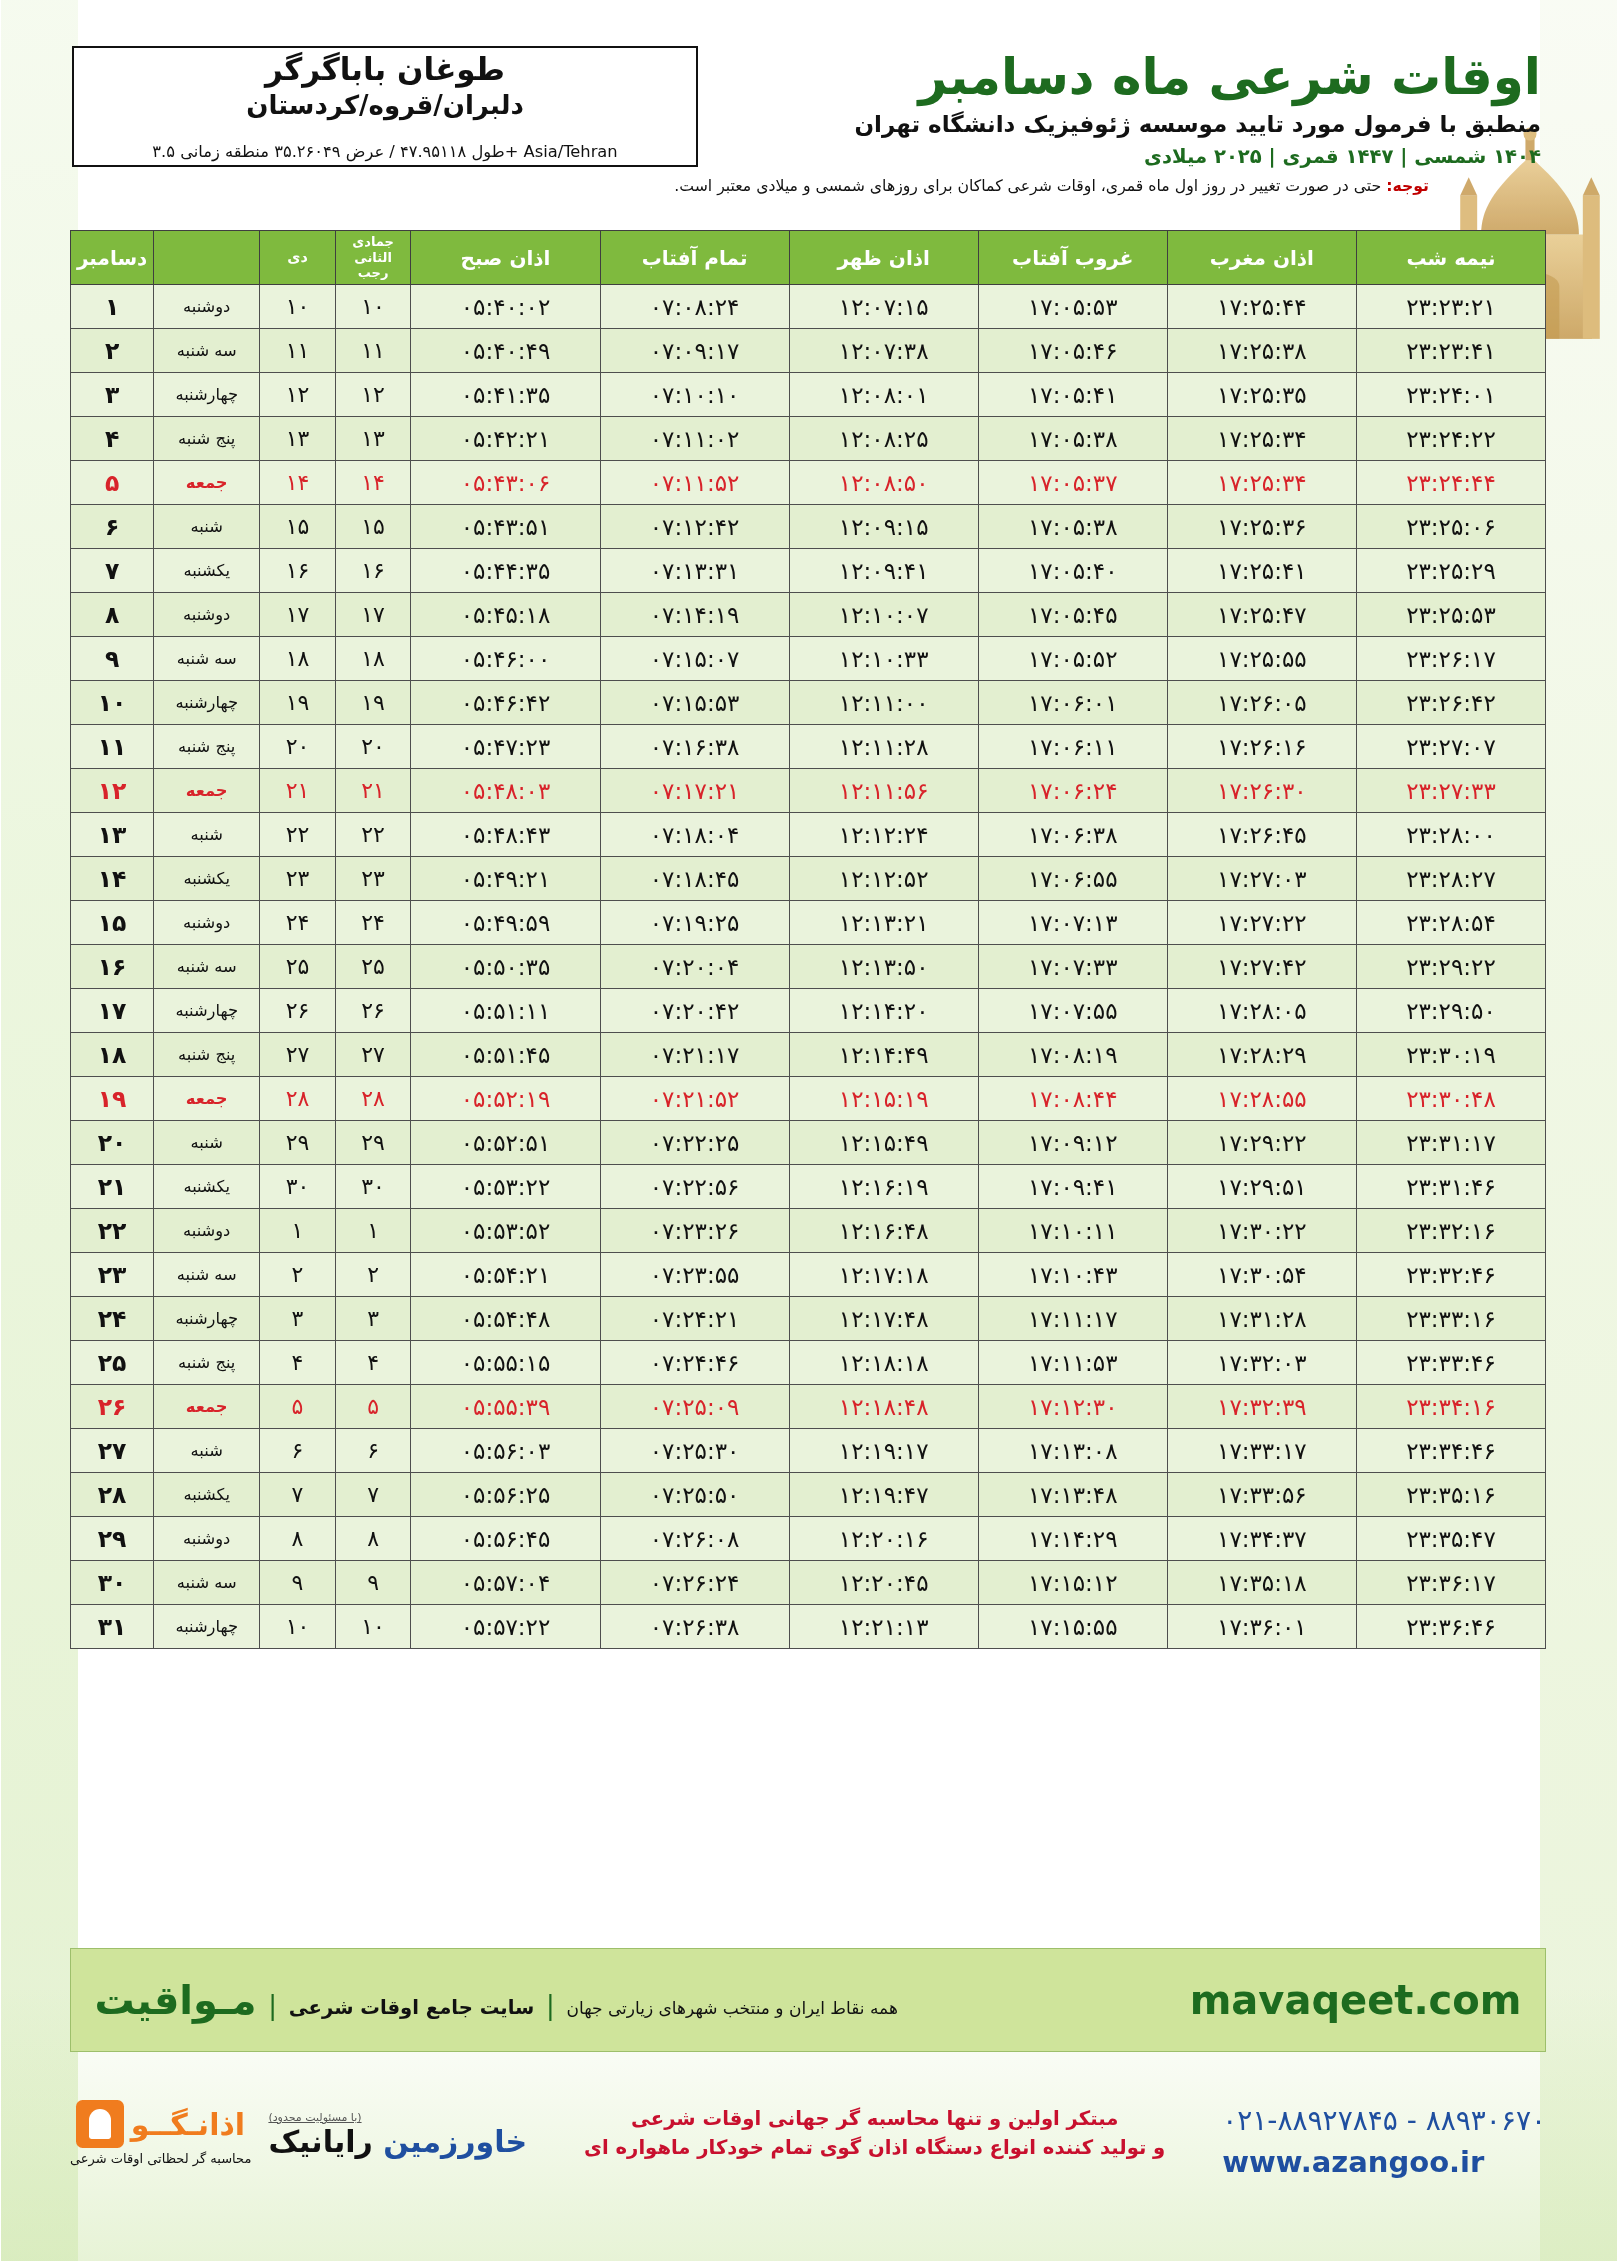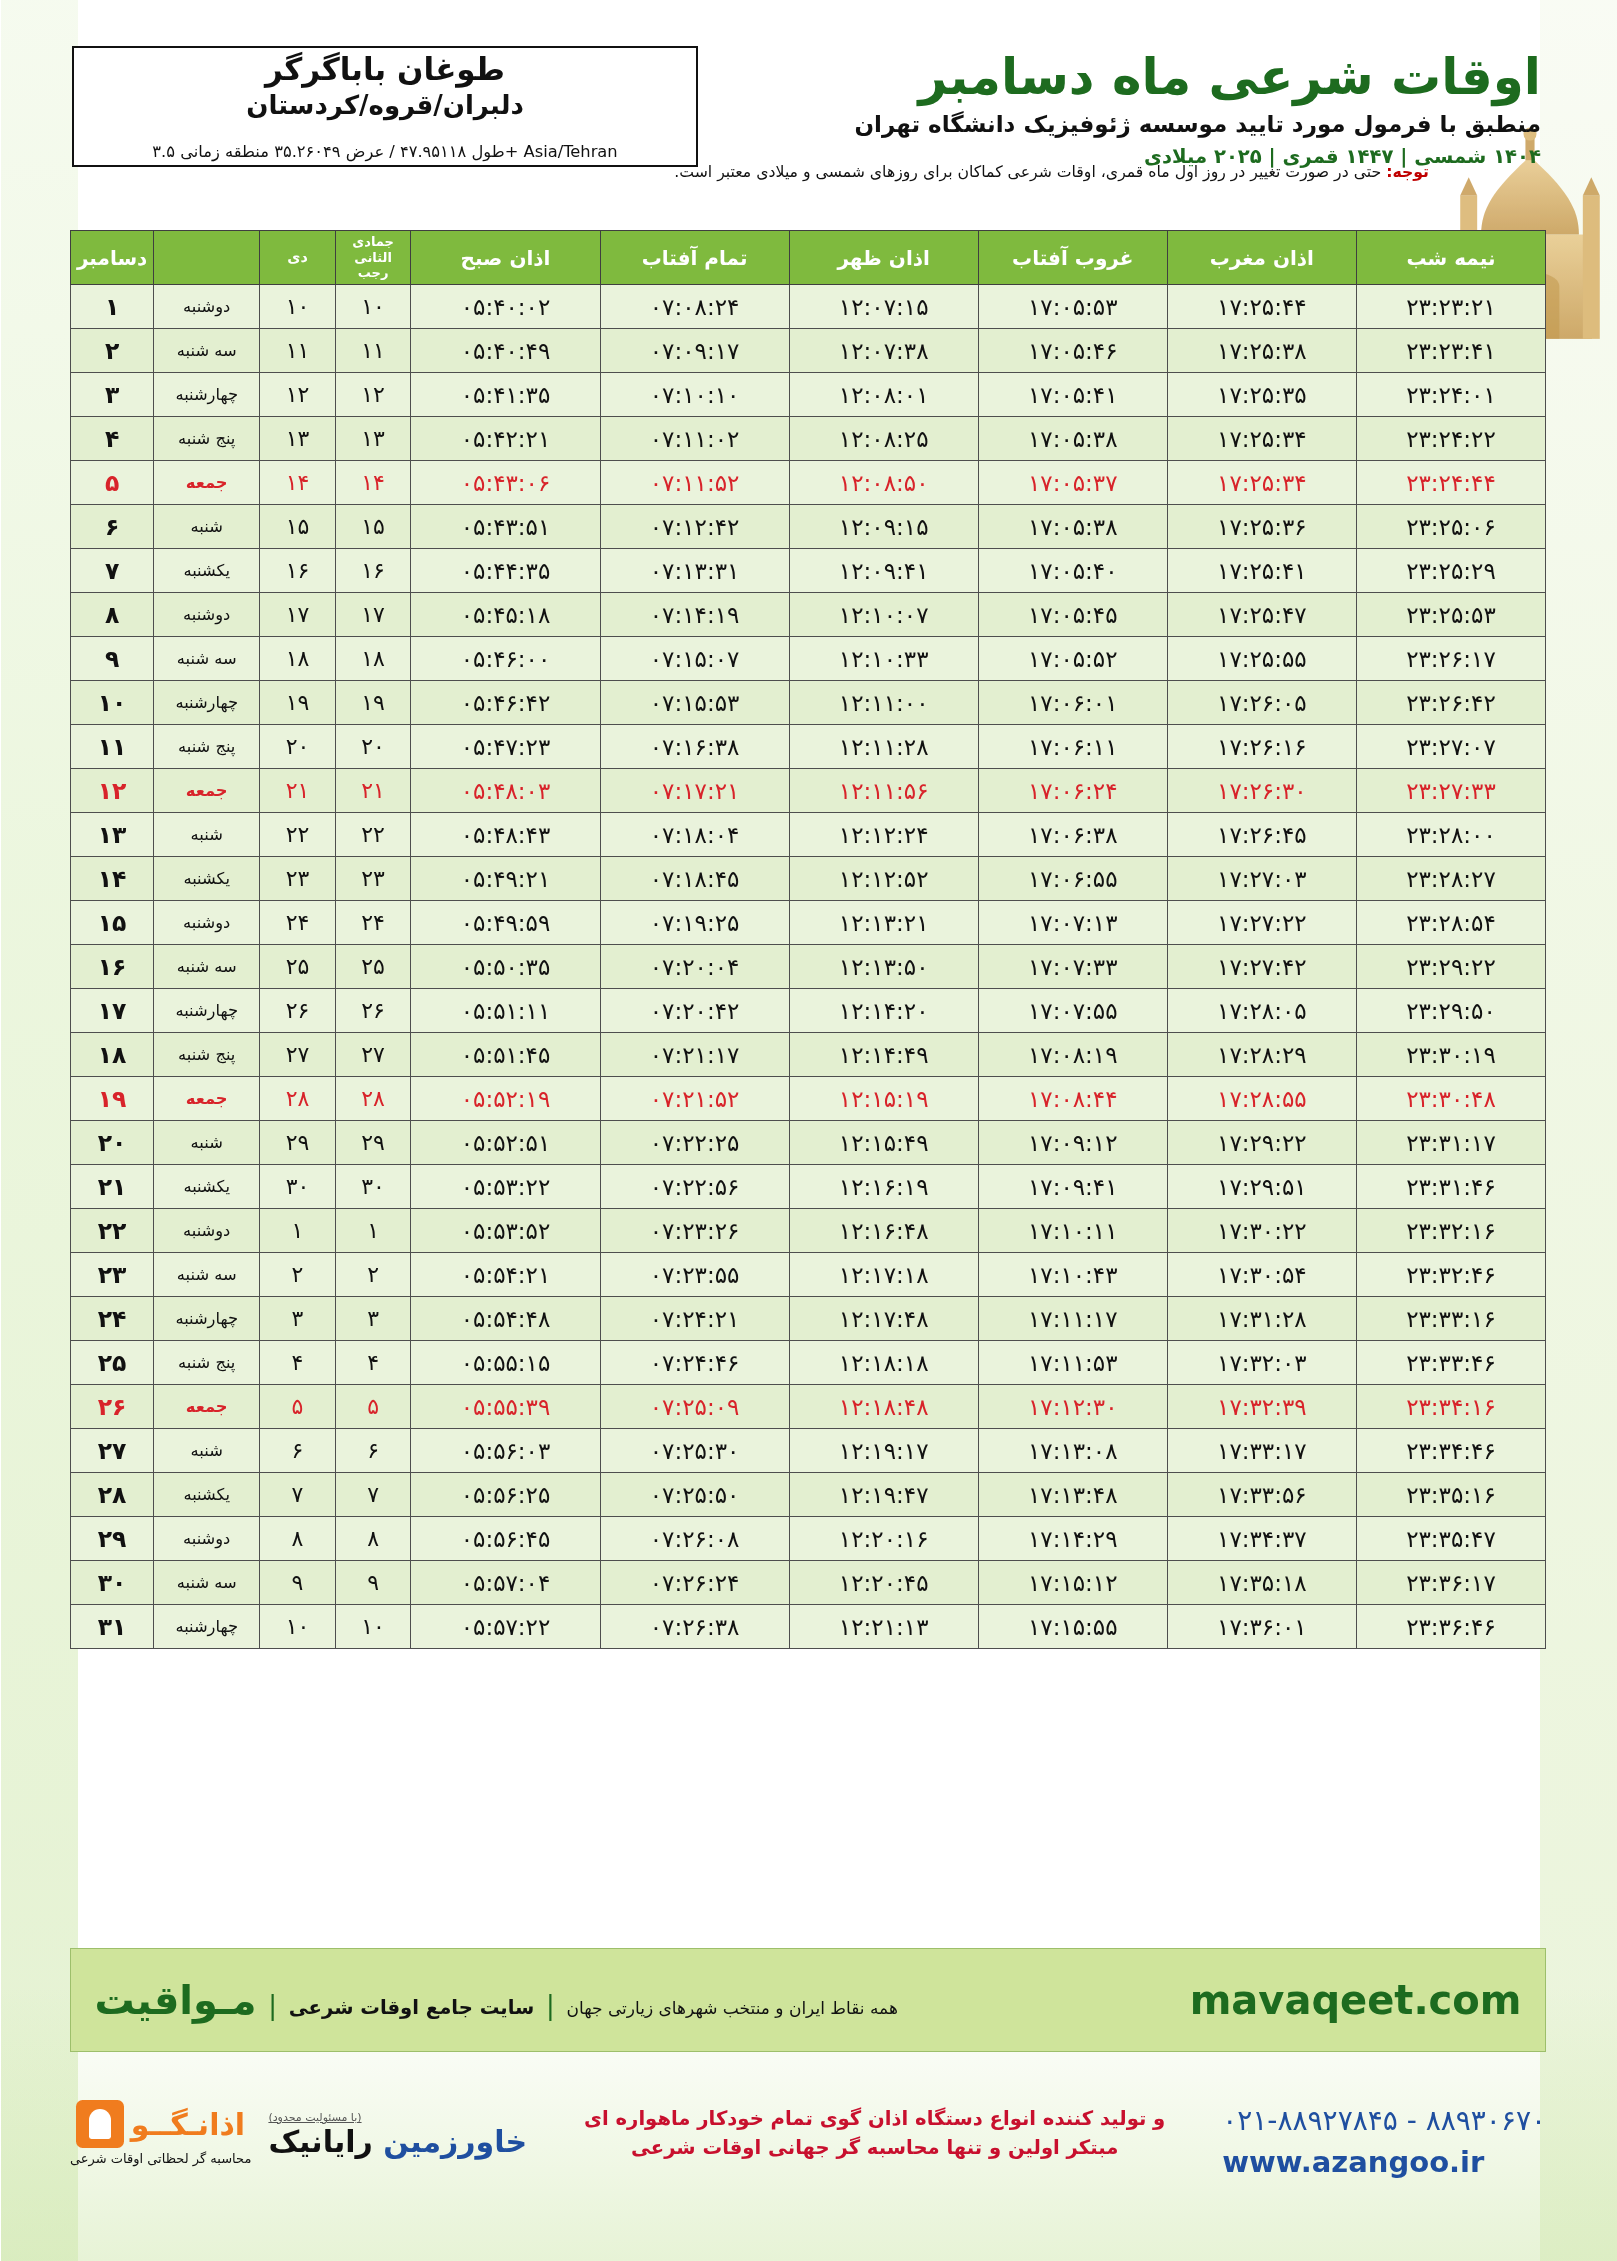--- a/index.html
+++ b/index.html
@@ -45,21 +45,21 @@
   }
   .loc-box{
     position:absolute;left:72px;top:6.5px;width:626px;height:121px;
     border:2px solid #111;background:#fff;box-sizing:border-box;
     display:flex;flex-direction:column;align-items:center;justify-content:center;
   }
   .loc-name{font-size:31px;font-weight:bold;color:#111;}
   .loc-sub{font-size:26px;font-weight:bold;color:#111;margin-top:3.9px;}
   .loc-coord{font-size:16.3px;color:#111;margin-top:22px;direction:ltr;}
   .note{
-    position:absolute;left:72px;top:123px;width:1357px;text-align:right;
+    position:absolute;left:72px;top:137px;width:1357px;text-align:right;
     font-size:15.7px;color:#111;
   }
   .note b{color:#c00000;}
 
   
   .mosque{
     position:absolute;right:13px;top:78px;width:150px;height:222px;opacity:.85;
   }
 
   
@@ -596,22 +596,22 @@
     </div>
   </div>
 
   <div class="footer-bottom">
     <div class="fb-left">
       <div class="fb-phone">۰۲۱-۸۸۹۲۷۸۴۵ - ۸۸۹۳۰۶۷۰</div>
       <div class="fb-web">www.azangoo.ir</div>
     </div>
 
     <div class="fb-mid">
+      <div>مبتکر اولین و تنها محاسبه گر جهانی اوقات شرعی</div>
       <div>و تولید کننده انواع دستگاه اذان گوی تمام خودکار ماهواره ای</div>
-      <div>مبتکر اولین و تنها محاسبه گر جهانی اوقات شرعی</div>
     </div>
 
     <div class="fb-right">
       <div class="logo-ray">
         <div class="ray-sub">(با مسئولیت محدود)</div>
         <div class="ray-name">
           <span class="b">خاورزمین</span>
           <span>رایانیک</span>
         </div>
       </div>

